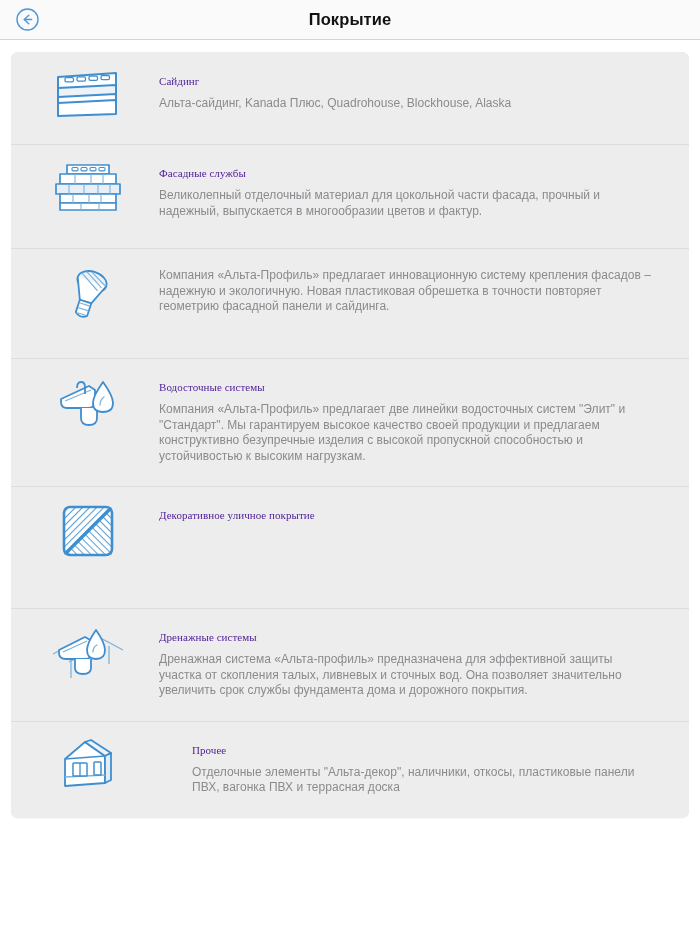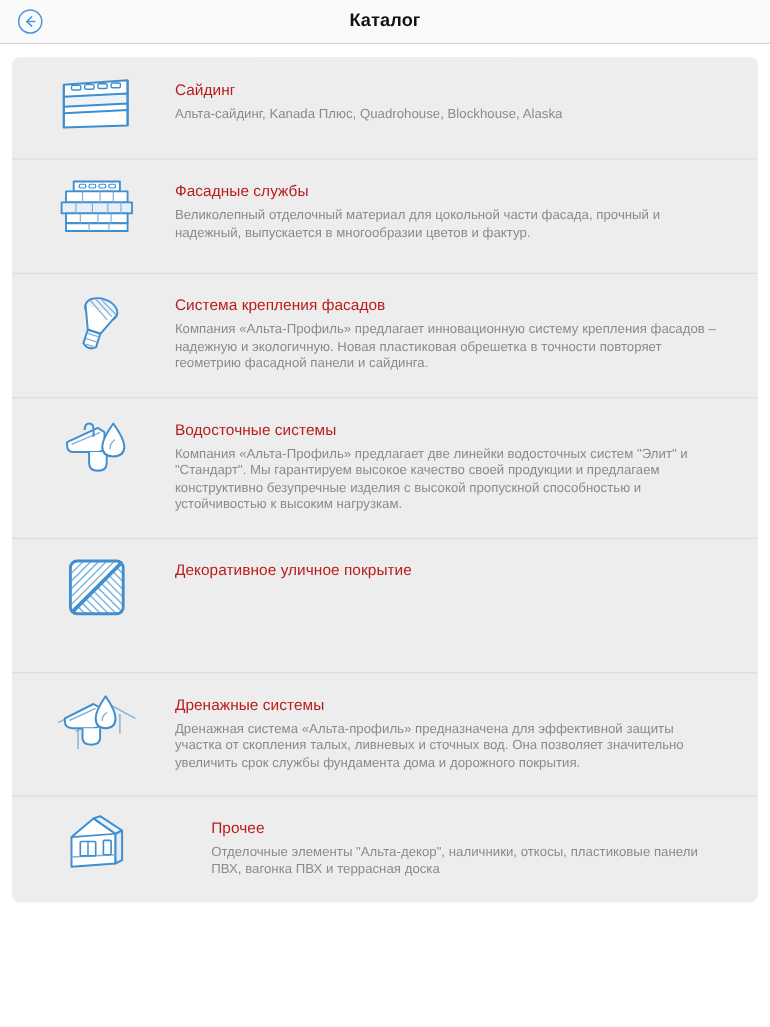--- a/index.html
+++ b/index.html
@@ -75,25 +75,26 @@
     align-items: flex-start;
     justify-content: center;
     padding-top: 16px;
     padding-left: 6px;
   }
   .text-cell {
     flex: 1 1 auto;
     padding: 20px 34px 22px 0;
   }
   .row-title {
-    font-size: 14px;
-    color: #b91c1c;
+    font-size: 11px;
+    color: #4c1d95;
     line-height: 19px;
     margin: 0 0 5px 0;
     letter-spacing: 0.05px;
+    font-family: Liberation Serif, serif;
   }
   .row-subtitle {
     font-size: 12px;
     color: #8b8b8f;
     line-height: 15.5px;
     margin: 0;
     letter-spacing: 0.02px;
     max-width: 505px;
   }
 
@@ -112,21 +113,21 @@
 <body>
 
 <div class="navbar">
   <div class="back-button">
     <svg class="svg-icon" width="25" height="25" viewBox="0 0 25 25">
       <circle cx="12.5" cy="12.5" r="10.5" fill="none" stroke="#4a97e0" stroke-width="1.4"></circle>
       <path d="M13.8 8.2 L9.3 12.5 L13.8 16.8" fill="none" stroke="#4a97e0" stroke-width="1.4" stroke-linecap="round" stroke-linejoin="round"></path>
       <line x1="9.3" y1="12.5" x2="16.6" y2="12.5" stroke="#4a97e0" stroke-width="1.4" stroke-linecap="round"></line>
     </svg>
   </div>
-  <div class="nav-title">Каталог</div>
+  <div class="nav-title">Покрытие</div>
 </div>
 
 <div class="card">
 
   <div class="row r1">
     <div class="icon-cell">
       <svg class="svg-icon" width="72" height="52" viewBox="0 0 72 52">
         <g fill="none" stroke="#3f8ed0" stroke-width="1.8" stroke-linejoin="round">
           <path d="M6 9 L64 5 L64 18 L6 21 Z" fill="#ffffff"></path>
           <path d="M6 20 L64 17 L64 27 L6 30 Z" fill="#eef3f8"></path>
@@ -199,21 +200,20 @@
             <line x1="22" y1="9" x2="41" y2="20"></line>
             <line x1="27" y1="8" x2="44" y2="17"></line>
             <line x1="24.5" y1="41" x2="35.5" y2="41"></line>
             <line x1="24.5" y1="46" x2="35.5" y2="46"></line>
             <line x1="26" y1="51" x2="34" y2="51"></line>
           </g>
         </g>
       </svg>
     </div>
     <div class="text-cell">
-      <div class="row-title">Система крепления фасадов</div>
       <div class="row-subtitle">Компания «Альта-Профиль» предлагает инновационную систему крепления фасадов – надежную и экологичную. Новая пластиковая обрешетка в точности повторяет геометрию фасадной панели и сайдинга.</div>
     </div>
   </div>
 
   <div class="row r4">
     <div class="icon-cell">
       <svg class="svg-icon" width="66" height="58" viewBox="0 0 66 58">
         <path d="M6 25 L34 12 L40 16 L40 27 Q40 34 33 34 L12 34 Q6 34 6 28 Z" fill="#ffffff" stroke="#3f8ed0" stroke-width="1.8" stroke-linejoin="round"></path>
         <line x1="10" y1="27" x2="36" y2="16" stroke="#7fb2da" stroke-width="1.3"></line>
         <path d="M22 14 Q22 8 26 8 Q30 8 30 13 L30 20" fill="none" stroke="#3f8ed0" stroke-width="1.8" stroke-linejoin="round"></path>

